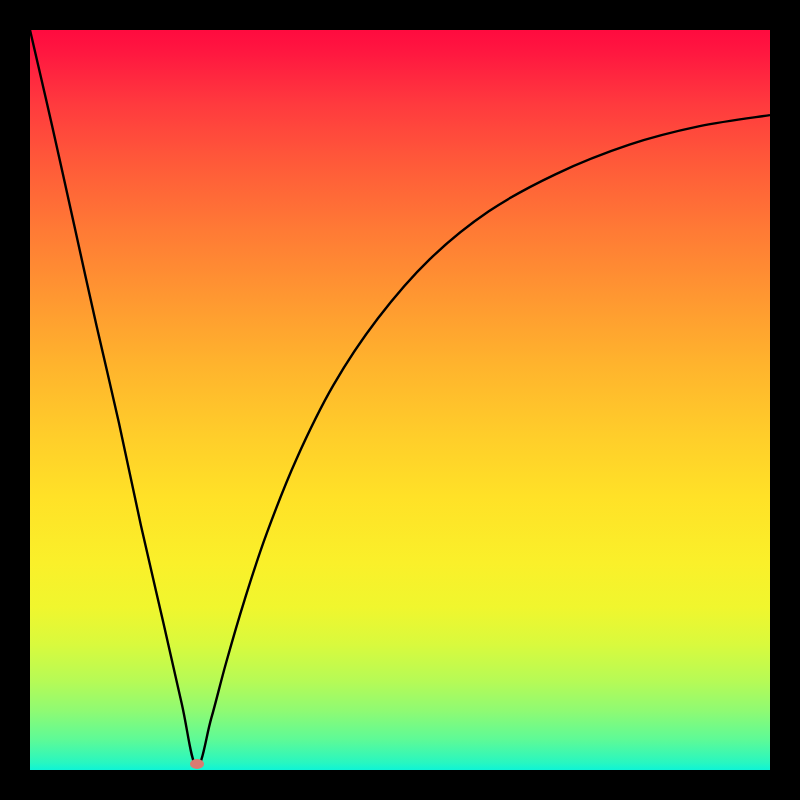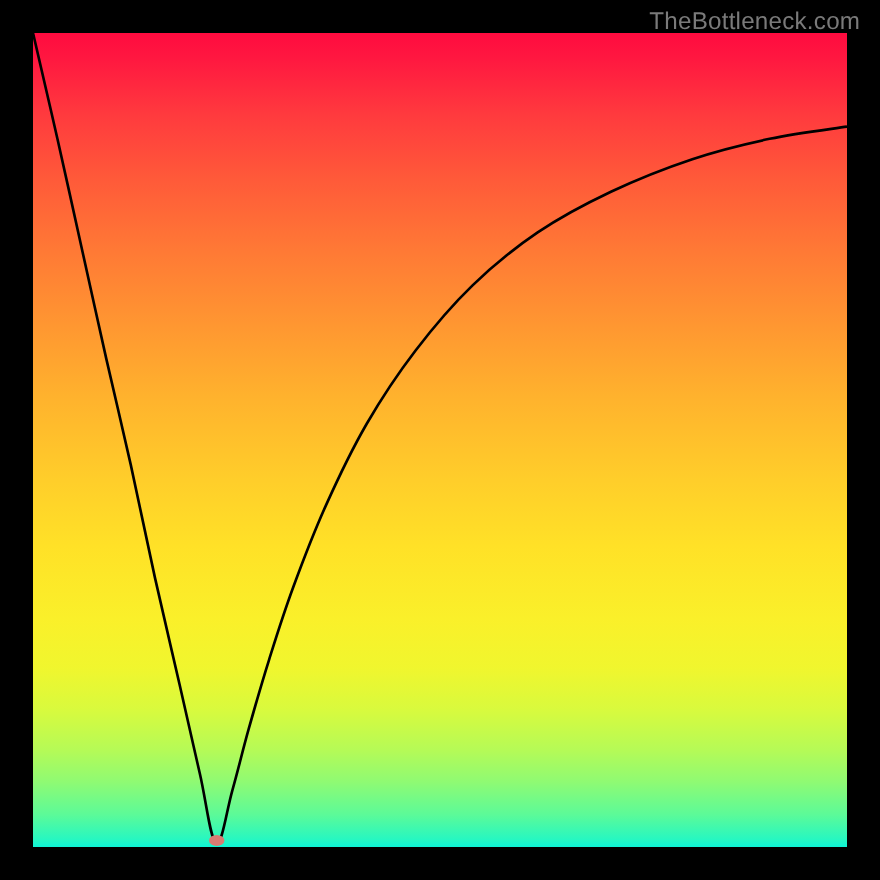--- a/index.html
+++ b/index.html
@@ -75,14 +75,13 @@
 <body>
 
 <div class="frame">
   <div class="plot-area">
     <div class="gradient-bg"></div>
     <svg class="curve-svg" viewBox="0 0 740 740" preserveAspectRatio="none">
       <path id="curve-path" d="M 0.00 0.00 C 4.00 17.32, 14.21 60.90, 22.20 96.20 C 30.19 131.50, 36.41 160.14, 44.40 196.10 C 52.39 232.06, 58.61 260.70, 66.60 296.00 C 74.59 331.30, 80.81 356.24, 88.80 392.20 C 96.79 428.16, 103.01 459.84, 111.00 495.80 C 118.99 531.76, 125.87 560.03, 133.20 592.00 C 140.53 623.97, 145.71 647.43, 151.70 673.40 C 157.69 699.37, 161.17 733.64, 166.50 736.30 C 171.83 738.96, 175.97 706.85, 181.30 688.20 C 186.63 669.55, 190.11 654.01, 196.10 632.70 C 202.09 611.39, 207.27 593.11, 214.60 569.80 C 221.93 546.49, 227.48 528.51, 236.80 503.20 C 246.12 477.89, 254.41 455.84, 266.40 429.20 C 278.39 402.56, 288.75 380.51, 303.40 355.20 C 318.05 329.89, 330.48 311.24, 347.80 288.60 C 365.12 265.96, 379.62 248.71, 399.60 229.40 C 419.58 210.09, 436.16 196.62, 458.80 181.30 C 481.44 165.98, 500.09 156.29, 525.40 144.30 C 550.71 132.31, 573.43 123.36, 599.40 114.70 C 625.37 106.04, 644.39 101.53, 669.70 96.20 C 695.01 90.87, 727.35 87.10, 740.00 85.10" fill="none" stroke="#000" stroke-width="2.4"></path>
     </svg>
     <div id="marker" class="marker" style="left: 166.5px; top: 734.08px;"></div>
   </div>
-  <div class="watermark">TheBottleneck.com</div>
 </div>
 
 </body></html>

